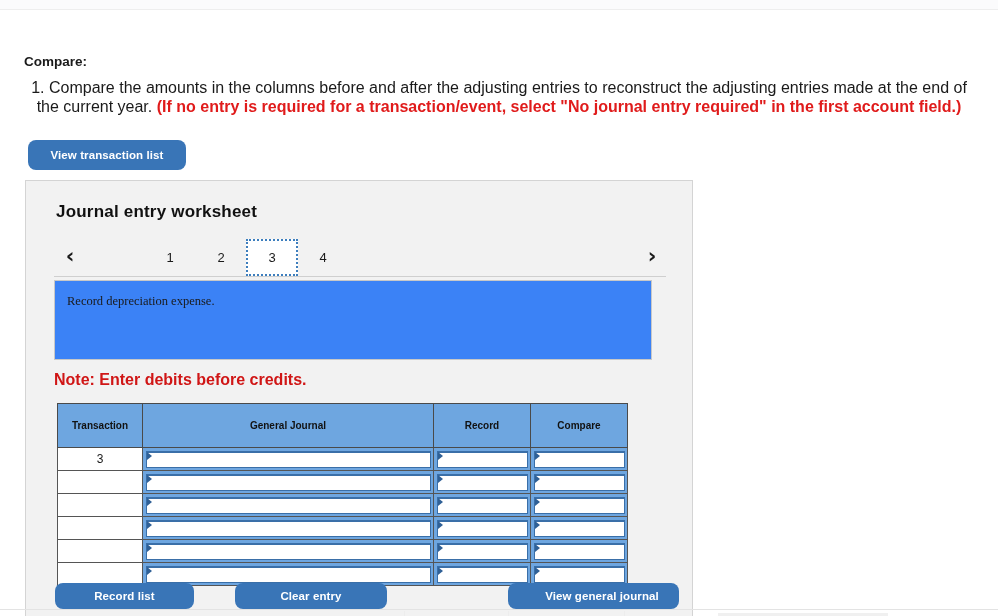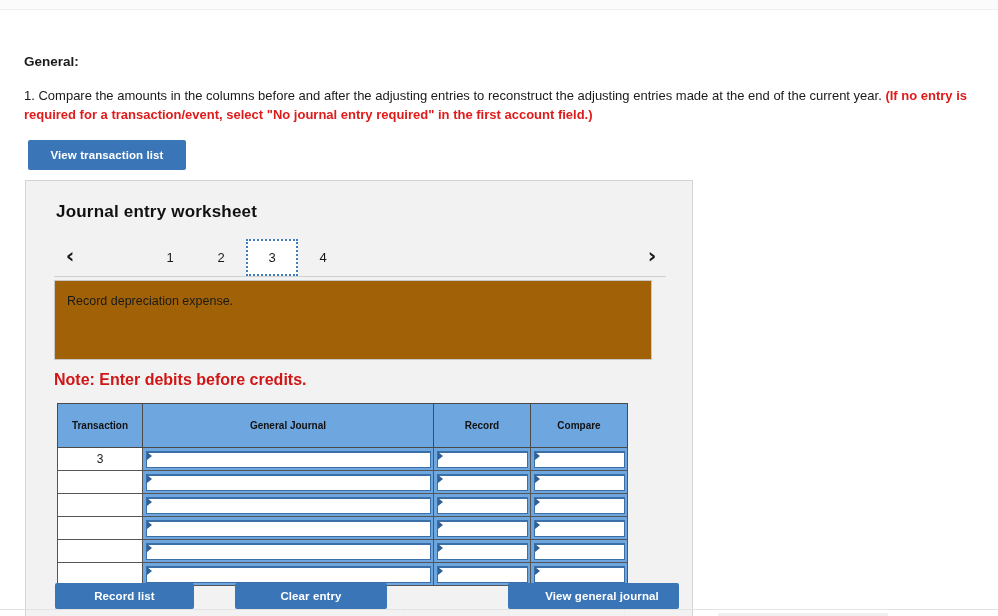--- a/index.html
+++ b/index.html
@@ -33,40 +33,41 @@
     top: 52px;
     width: 950px;
   }
   .required-label {
     font-size: 13.5px;
     font-weight: bold;
     line-height: 19px;
     color: #1a1a1a;
   }
   .required-text {
-    font-size: 13px;
+    font-size: 16px;
     line-height: 19px;
     color: #1a1a1a;
-    margin-top: 15px;
+    margin-top: 7px;
+    text-align: center;
   }
   .required-note {
     color: #e01b1b;
     font-weight: bold;
   }
 
   
   .btn {
     display: inline-block;
     background: #3975b7;
     color: #ffffff;
     font-size: 11.5px;
     font-weight: bold;
     text-align: center;
     border: none;
-    border-radius: 2px;
+    border-radius: 8px;
     cursor: pointer;
     font-family: "Liberation Sans", sans-serif;
     letter-spacing: 0.1px;
   }
   .btn-transaction-list {
     position: absolute;
     left: 28px;
     top: 140px;
     width: 158px;
     height: 30px;
@@ -138,23 +139,24 @@
     line-height: 33px;
   }
 
   
   .desc-box {
     position: absolute;
     left: 28px;
     top: 99px;
     width: 598px;
     height: 80px;
-    background: #a16207;
+    background: #3b82f6;
     border: 1px solid #c8c8c8;
     box-sizing: border-box;
+    font-family: Liberation Serif, serif;
   }
   .desc-text {
     position: absolute;
     left: 12px;
     top: 13px;
     font-size: 12.5px;
     color: #1a1a1a;
   }
 
   
@@ -277,21 +279,21 @@
     height: 3px;
     background: #f0f0f0;
   }
 </style>
 </head>
 <body>
 
 <div class="top-strip"></div>
 
 <div class="required-block">
-  <div class="required-label">General:</div>
+  <div class="required-label">Compare:</div>
   <div class="required-text"><span>1. Compare the amounts in the columns before and after the adjusting entries to reconstruct the adjusting entries made at the end of the current year. </span><span class="required-note">(If no entry is required for a transaction/event, select "No journal entry required" in the first account field.)</span></div>
 </div>
 
 <div class="btn btn-transaction-list">View transaction list</div>
 
 <div class="panel">
 
   <div class="panel-title">Journal entry worksheet</div>
 
   <div class="pager">

